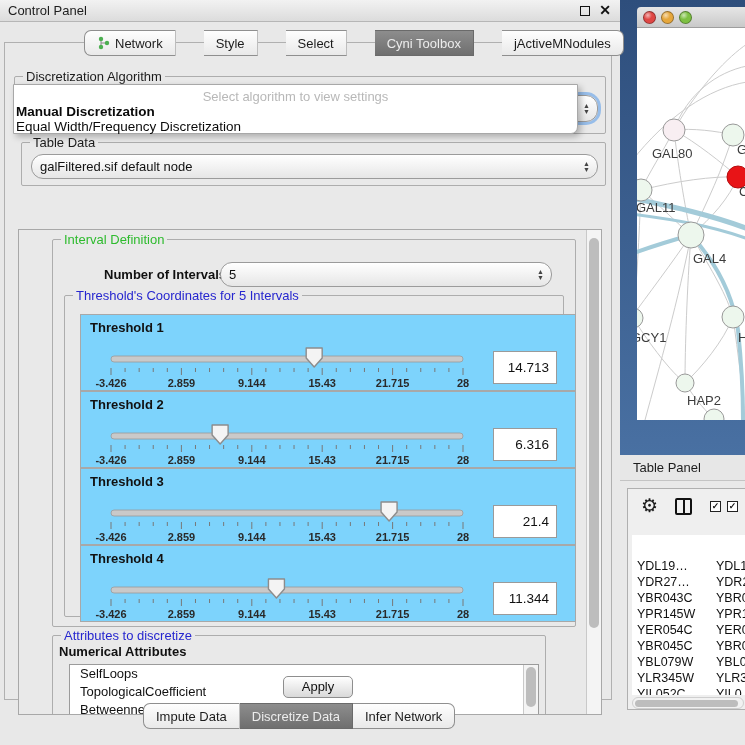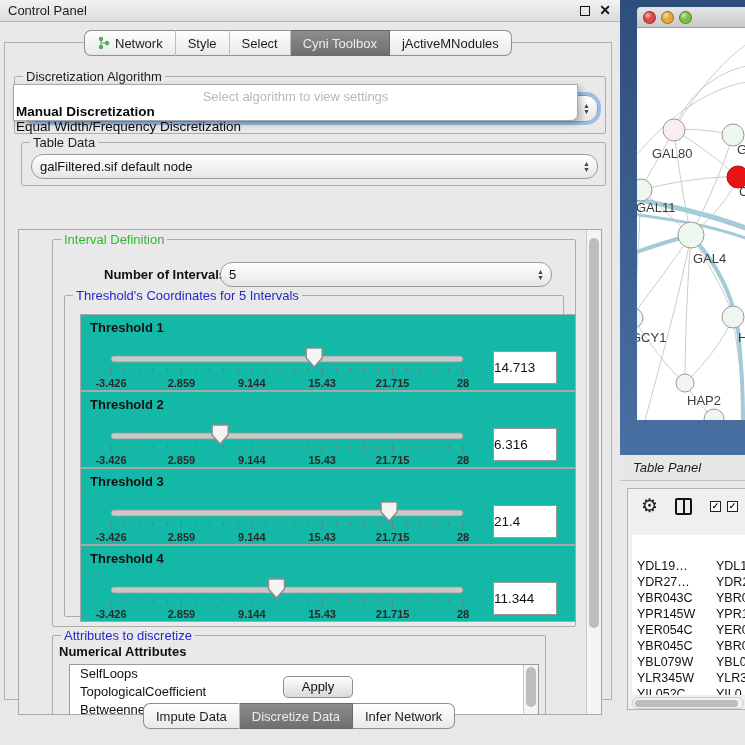--- a/index.html
+++ b/index.html
@@ -35,38 +35,38 @@
   .gb-green > .gb-label { color:#2dbb2d; }
   .gb-blue  > .gb-label { color:#2626cf; }
 
   
   .combo { position:absolute; background:linear-gradient(#ffffff,#e6e6e6); border:1px solid #9b9b9b;
       border-radius:12px; font-size:13px; color:#111; display:flex; align-items:center; padding:0 8px; }
   .combo .arrows { position:absolute; right:7px; top:50%; transform:translateY(-50%);
       display:flex; flex-direction:column; line-height:6px; font-size:7px; color:#444; }
 
   
-  #algo-popup { position:absolute; left:13px; top:84px; width:565px; height:37px; background:#ffffff;
+  #algo-popup { position:absolute; left:13px; top:84px; width:565px; height:50px; background:#ffffff;
       border:1px solid #a8a8a8; border-radius:0 0 7px 0; box-shadow:3px 3px 6px rgba(0,0,0,0.25); z-index:40; }
   #algo-popup .hint { text-align:center; color:#b8b8b8; font-size:13px; margin-top:4px; }
   #algo-popup .opt { font-size:13.5px; color:#0a0a0a; padding-left:2px; line-height:15px; }
   #algo-popup .opt.bold { font-weight:bold; }
 
   
   #scrollpane { position:absolute; left:13px; top:186px; width:584px; height:486px;
       border:1px solid #a8a8a8; background:#e9e9e9; overflow:hidden; }
   .vscroll { position:absolute; top:0; right:0; width:15px; height:100%;
       background:#f4f4f4; border-left:1px solid #c9c9c9; }
   .vscroll .thumb { position:absolute; left:2px; width:10px; background:#bdbdbd; border-radius:6px; }
 
   
-  .th-panel { position:absolute; left:15px; width:496px; height:77px; border:1px solid #a8a8a8; background:#14b8a6; }
+  .th-panel { position:absolute; left:15px; width:496px; height:77px; border:1px solid #a8a8a8; background:#7dd3fc; }
   .th-label { position:absolute; left:9px; top:5px; font-size:13px; font-weight:bold; color:#111; }
   .th-value { position:absolute; left:412px; top:36px; width:64px; height:33px; background:#ffffff;
-      border:1px solid #9a9a9a; font-size:13.5px; color:#111; line-height:31px; padding-right:7px; }
+      border:1px solid #9a9a9a; font-size:13.5px; color:#111; text-align:right; line-height:31px; padding-right:7px; }
   .th-sliderbox { position:absolute; left:24px; top:30px; width:372px; height:46px; overflow:visible; }
 
   
   #attr-list { position:absolute; left:16px; top:28px; width:470px; height:58px; background:#ffffff;
       border:1px solid #9b9b9b; overflow:hidden; }
   #attr-list .item { font-size:13px; color:#111; line-height:18px; padding-left:10px; white-space:nowrap; }
   #attr-list .vscroll .thumb { top:2px; height:40px; }
 
   #apply-btn { position:absolute; left:266px; top:633px; width:70px; height:22px;
       background:linear-gradient(#ffffff,#d9d9d9); border:1px solid #8e8e8e; border-radius:5px;
@@ -77,21 +77,21 @@
       background:linear-gradient(#2e4e7c,#4f78ab); }
   #net-titlebar { position:absolute; left:17px; top:7px; width:108px; height:21px;
       background:linear-gradient(#e6e6e6,#c9c9c9); border-bottom:1px solid #9e9e9e; border-radius:4px 0 0 0; }
   .tl { position:absolute; top:4px; width:13px; height:13px; border-radius:50%; }
   #net-canvas { position:absolute; left:17px; top:28px; width:108px; height:392px; background:#ffffff; overflow:hidden; }
   #net-canvas svg text { font-family:"Liberation Sans", sans-serif; fill:#3c3c3c; font-size:13px; }
 
   
   #table-panel { position:absolute; left:620px; top:455px; width:125px; height:290px; background:#e9e9e9; }
   #tp-header { position:absolute; left:0; top:0; width:125px; height:26px; background:#e7e7e7;
-      border-bottom:1px solid #c4c4c4;font-style:italic; }
+      border-bottom:1px solid #c4c4c4; }
   #tp-header .title { position:absolute; left:13px; top:5px; font-size:13px; color:#1d1d1d; }
   #tp-inner { position:absolute; left:7px; top:33px; width:118px; height:222px;
       background:#efefef; border:1px solid #b0b0b0; border-right:none; }
   #tp-toolbar { position:absolute; left:0; top:0; width:118px; height:36px; }
   #gear-icon { position:absolute; left:13px; top:5px; font-size:19px; color:#1a1a1a; }
   #cols-icon { position:absolute; left:47px; top:9px; width:17px; height:17px; border:2px solid #111; border-radius:2px; }
   #cols-icon::after { content:""; position:absolute; left:6px; top:0; width:2px; height:13px; background:#111; }
   .cb-icon { position:absolute; top:12px; width:11px; height:11px; border:1.5px solid #222; background:#fff;
       font-size:9px; line-height:9px; text-align:center; color:#111; font-weight:bold; }
   #tp-table { position:absolute; left:4px; top:46px; width:114px; height:160px; overflow:hidden; background:#ffffff; }
@@ -110,21 +110,21 @@
 <div id="root">
 
   <div id="control-panel">
 
     <div id="titlebar">
       <span class="title">Control Panel</span>
       <span id="float-btn"></span>
       <span id="close-btn">✕</span>
     </div>
 
-    <div class="seg-bar" id="top-tabs" style="left:84px; top:30px;">
+    <div class="seg-bar" id="top-tabs" style="left:84px; top:30px;gap:28px;">
         <div class="seg">
           <svg width="13" height="14" class="tab-icon">
             <line x1="4" y1="3" x2="4" y2="11" stroke="#888" stroke-width="1"></line>
             <line x1="4" y1="7" x2="10" y2="7" stroke="#888" stroke-width="1"></line>
             <circle cx="4" cy="3" r="2.2" fill="#4caf50"></circle>
             <circle cx="4" cy="11" r="2.2" fill="#4caf50"></circle>
             <circle cx="10" cy="7" r="2.2" fill="#4caf50"></circle>
           </svg>
           <span>Network</span>
         </div>

